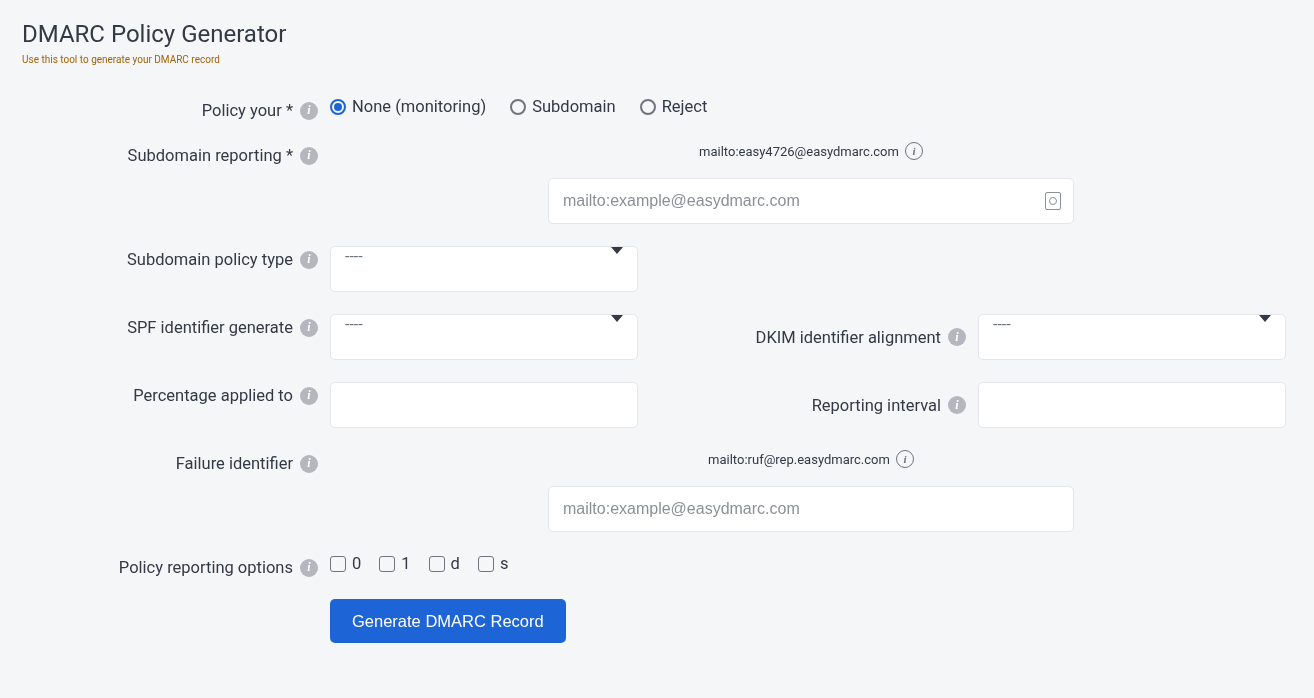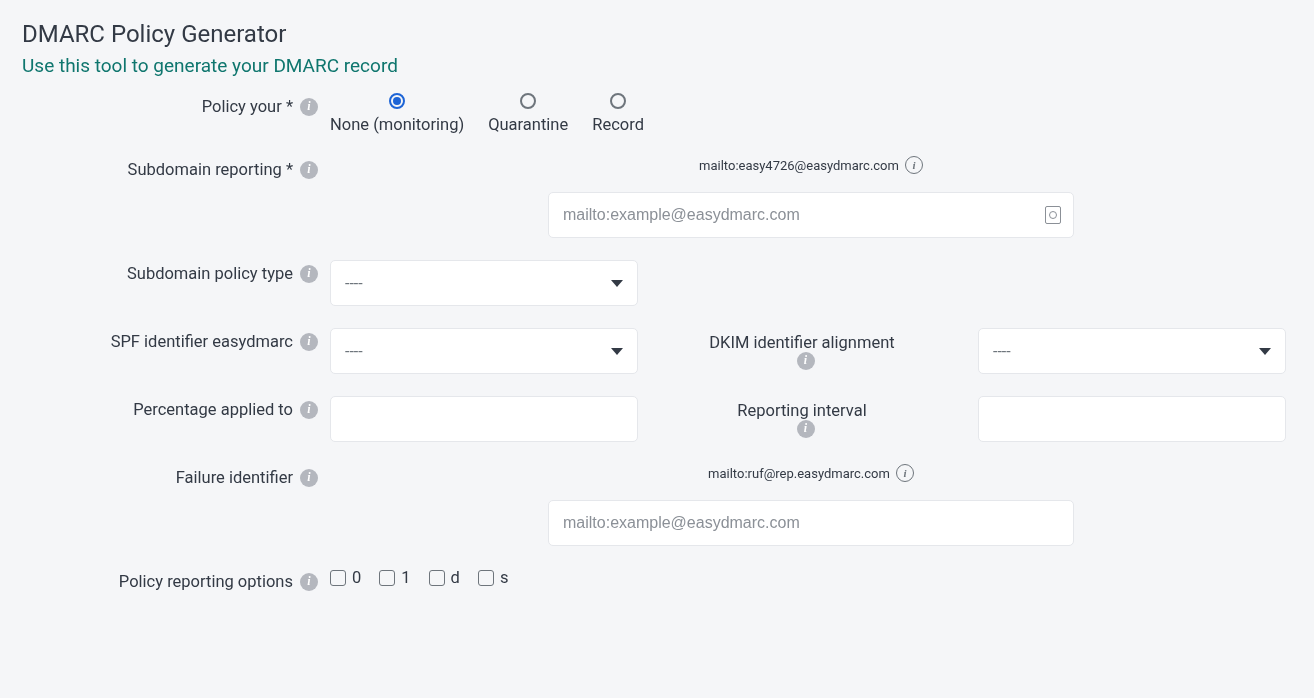--- a/index.html
+++ b/index.html
@@ -12,23 +12,23 @@
     padding: 20px 22px;
     font-size: 16px;
   }
   h1 {
     font-size: 24px;
     font-weight: 400;
     color: #333a45;
     margin-bottom: 6px;
   }
   .subtitle {
-    font-size: 19px;
-    color: #0f766e;
-    margin-bottom: 16px;
+    font-size: 10px;
+    color: #a16207;
+    margin-bottom: 32px;
   }
   .form-row {
     display: flex;
     align-items: flex-start;
     margin-bottom: 22px;
   }
   .label-col {
     width: 308px;
     min-width: 308px;
     display: flex;
@@ -72,38 +72,38 @@
     align-items: center;
     justify-content: center;
     font-style: italic;
     font-family: Georgia, serif;
     font-size: 11px;
     font-weight: bold;
     margin-left: 6px;
     cursor: default;
   }
   .radio-group { display: flex; gap: 24px; align-items: center; }
-  .radio-item { display: flex; align-items: center; gap: 6px; cursor: pointer; color:#333a45; font-size:16.5px;flex-direction:column;}
+  .radio-item { display: flex; align-items: center; gap: 6px; cursor: pointer; color:#333a45; font-size:16.5px;}
   .radio-dot {
     width: 16px; height:16px; border-radius:50%;
     border: 2px solid #1d64d6; position:relative; display:inline-block;
   }
   .radio-dot.unchecked { border-color:#6e757c; }
   .radio-dot.checked::after{
     content:""; position:absolute; top:2px; left:2px; width:8px; height:8px; border-radius:50%; background:#1d64d6;
   }
   .text-input, .select-box {
     border: 1px solid #e5e7eb;
     background:#fff;
     border-radius:5px;
     height: 46px;
     padding: 0 14px;
     font-size: 16px;
     color:#6e757c;
-    display:flex; align-items:center;
+    display:flex; align-items:flex-start;
     position:relative;
   }
   .text-input input {
     border:none; outline:none; width:100%; height:100%; font-size:16px; color:#333a45; background:transparent;
   }
   .text-input input::placeholder{ color:#8b9097; }
   .w-wide { width: 526px; }
   .w-med  { width: 308px; }
   .select-box { justify-content: space-between; cursor:pointer; }
   .chevron {
@@ -113,21 +113,21 @@
     position:absolute; right:12px; top:50%; transform:translateY(-50%);
     width:16px; height:18px; border:1.5px solid #8b9097; border-radius:2px;
     display:flex; align-items:center; justify-content:center;
   }
   .contacts-icon::after{
     content:""; width:6px;height:6px;border-radius:50%;border:1.5px solid #8b9097; display:block;
   }
   .pair-row { display:flex; gap:0; align-items:center; }
   .pair-row .right-label {
     width: 340px; display:flex; justify-content:flex-end; align-items:center; padding-right:12px;
-    color:#333a45; font-size:16.5px;flex-direction:column;
+    color:#333a45; font-size:16.5px;
   }
   .checkbox-group{ display:flex; gap:18px; align-items:center; }
   .checkbox-item{ display:flex; align-items:center; gap:6px; cursor:pointer; color:#333a45; font-size:16.5px;}
   .cb {
     width:16px;height:16px;border:1.5px solid #6e757c;border-radius:3px;display:inline-block;
   }
   .static-value{ color:#333a45; font-size:13px; }
   .btn-primary{
     background:#1d64d6; color:#fff; border:none; border-radius:5px;
     height:44px; padding:0 22px; font-size:16.5px; cursor:pointer;
@@ -146,25 +146,25 @@
     <span class="info-icon">i</span>
   </div>
   <div class="field-col">
     <div class="radio-group">
       <label class="radio-item">
         <span class="radio-dot checked"></span>
         <span>None (monitoring)</span>
       </label>
       <label class="radio-item">
         <span class="radio-dot unchecked"></span>
-        <span>Quarantine</span>
+        <span>Subdomain</span>
       </label>
       <label class="radio-item">
         <span class="radio-dot unchecked"></span>
-        <span>Record</span>
+        <span>Reject</span>
       </label>
     </div>
   </div>
 </div>
 
 <div class="form-row">
   <div class="label-col">
     <span>Subdomain reporting *</span>
     <span class="info-icon">i</span>
   </div>
@@ -188,21 +188,21 @@
   <div class="field-col">
     <div class="select-box w-med">
       <span>----</span>
       <span class="chevron"></span>
     </div>
   </div>
 </div>
 
 <div class="form-row">
   <div class="label-col">
-    <span>SPF identifier easydmarc</span>
+    <span>SPF identifier generate</span>
     <span class="info-icon">i</span>
   </div>
   <div class="field-col pair-row">
     <div class="select-box w-med">
       <span>----</span>
       <span class="chevron"></span>
     </div>
     <div class="right-label">
       <span>DKIM identifier alignment</span>
       <span class="info-icon">i</span>
@@ -271,13 +271,16 @@
       <label class="checkbox-item">
         <span class="cb"></span>
         <span>s</span>
       </label>
     </div>
   </div>
 </div>
 
 <div class="form-row" style="margin-bottom:0;">
   <div class="label-col"></div>
+  <div class="field-col">
+    <button class="btn-primary">Generate DMARC Record</button>
+  </div>
 </div>
 
 </body></html>

